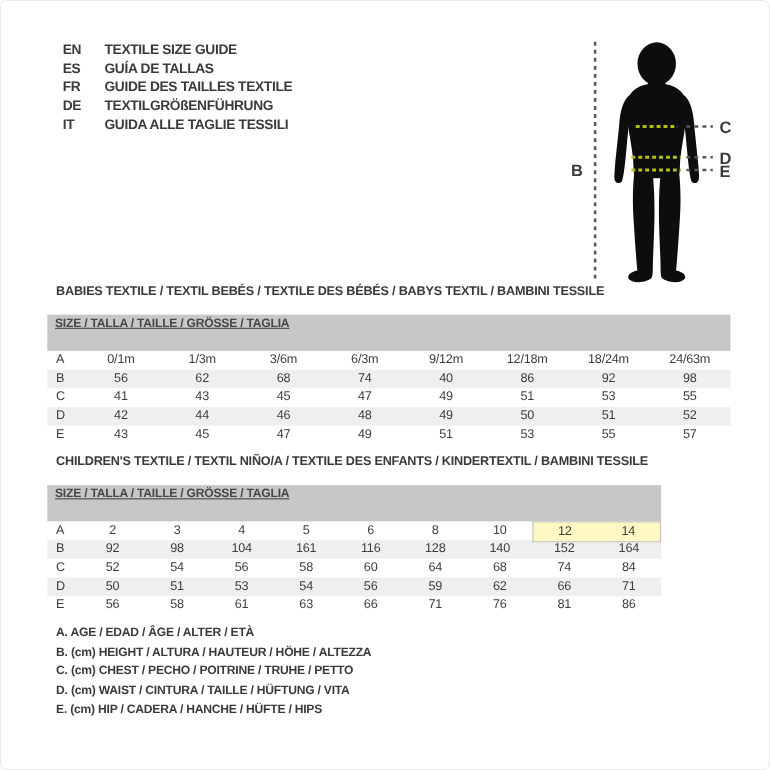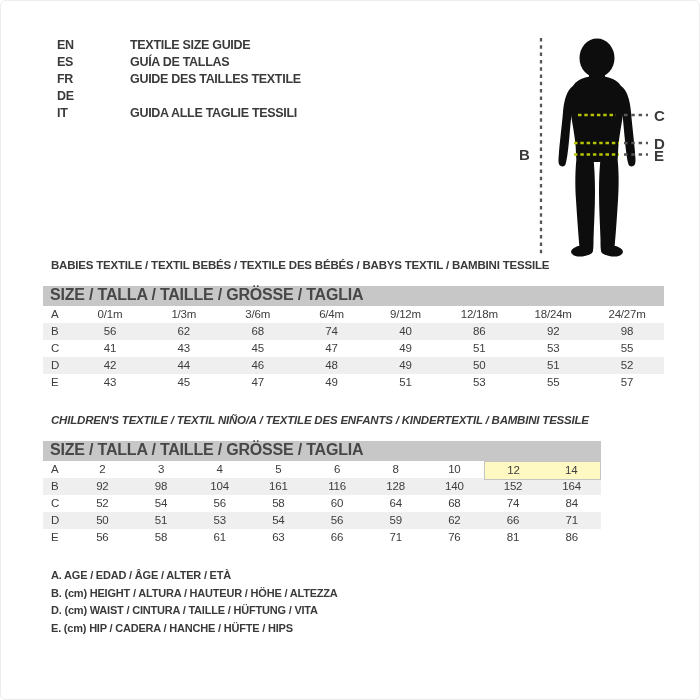--- a/index.html
+++ b/index.html
@@ -4,47 +4,47 @@
 <style>
   html,body { margin:0; padding:0; background:#fff; }
   .page {
     position:relative; width:700px; height:700px; box-sizing:border-box;
     background:var(--page-bg,#fff); border:1px solid var(--page-border,#ececec);
     border-radius:6px; overflow:hidden;
     font-family:"Liberation Sans", sans-serif; color:var(--text,#3a3a3a);
   }
   
   .langs { position:absolute; left:56px; top:36px; }
-  .lang-row { display:flex; height:17px; line-height:17px;gap:35px; }
+  .lang-row { display:flex; height:17px; line-height:17px; }
   .lang-code, .lang-title {
     font-weight:bold; font-size:12.5px; letter-spacing:-0.3px; color:var(--text);
     white-space:nowrap;
   }
   .lang-code { width:38px; }
   
   .figure { position:absolute; left:495px; top:23px; width:200px; height:240px; }
   .sil * { fill:var(--silhouette,#0d0d0d); }
   .measure { stroke:var(--measure-line,#b6c300); stroke-width:2.6; stroke-dasharray:3.5 2.8; fill:none; }
   .guide { stroke:var(--guide-line,#575757); stroke-width:2.3; stroke-dasharray:3.5 3.8; fill:none; }
   .figlabel { font-family:"Liberation Sans",sans-serif; font-weight:bold; font-size:15px; fill:var(--text,#3a3a3a); }
   
   .section-title {
     position:absolute; left:50px; font-size:11.5px; font-weight:bold;
     letter-spacing:-0.2px; color:var(--text); white-space:nowrap;
   }
   #babies-title { top:258px; }
-  #children-title { top:413px;font-style:italic; }
+  #children-title { top:413px; }
   
   .table { position:absolute; left:42px; }
   #babies-table { top:285px; width:621px; }
   #children-table { top:440px; width:558px; }
   .thead {
-    height:20px; line-height:17px; background:var(--band,#c7c7c7);
-    color:#474747; font-size:16px; font-weight:bold; padding-left:7px;
-    letter-spacing:-0.2px; box-sizing:border-box;
+    height:33px; line-height:17px; background:var(--band,#c7c7c7);
+    color:#474747; font-size:11px; font-weight:bold; padding-left:7px;
+    letter-spacing:-0.2px; box-sizing:border-box;text-decoration:underline;
   }
   .trow { display:grid; height:17px; }
   .striped { background:var(--stripe,#efefef); }
   .tcell {
     font-size:11.5px; color:#3d3d3d; text-align:center; line-height:17px;
     letter-spacing:-0.2px; box-sizing:border-box;
   }
   .rowlabel { text-align:left; padding-left:8px; }
   .hl { background:#fef9c3; border-top:1px solid var(--hl-border,#c7c7c7); border-bottom:1px solid var(--hl-border,#c7c7c7); }
   .hl-first { border-left:1px solid var(--hl-border,#c7c7c7); }
@@ -69,20 +69,21 @@
     <div class="lang-row">
       <span class="lang-code">ES</span>
       <span class="lang-title">GUÍA DE TALLAS</span>
     </div>
     <div class="lang-row">
       <span class="lang-code">FR</span>
       <span class="lang-title">GUIDE DES TAILLES TEXTILE</span>
     </div>
     <div class="lang-row">
       <span class="lang-code">DE</span>
+      <span class="lang-title">TEXTILGRÖßENFÜHRUNG</span>
     </div>
     <div class="lang-row">
       <span class="lang-code">IT</span>
       <span class="lang-title">GUIDA ALLE TAGLIE TESSILI</span>
     </div>
   </div>
 
   <div class="figure">
     <svg width="200" height="240" viewBox="0 0 200 240" xmlns="http://www.w3.org/2000/svg">
       <g class="sil">
@@ -119,25 +120,25 @@
   </div>
 
   <div class="section-title" id="babies-title">BABIES TEXTILE / TEXTIL BEBÉS / TEXTILE DES BÉBÉS / BABYS TEXTIL / BAMBINI TESSILE</div>
   <div class="table" id="babies-table">
     <div class="thead">SIZE / TALLA / TAILLE / GRÖSSE / TAGLIA</div>
   <div class="trow" style="grid-template-columns: 30px repeat(8, 1fr);">
         <div class="tcell rowlabel">A</div>
         <div class="tcell">0/1m</div>
         <div class="tcell">1/3m</div>
         <div class="tcell">3/6m</div>
-        <div class="tcell">6/4m</div>
+        <div class="tcell">6/3m</div>
         <div class="tcell">9/12m</div>
         <div class="tcell">12/18m</div>
         <div class="tcell">18/24m</div>
-        <div class="tcell">24/27m</div>
+        <div class="tcell">24/63m</div>
       </div>
       <div class="trow striped" style="grid-template-columns: 30px repeat(8, 1fr);">
         <div class="tcell rowlabel">B</div>
         <div class="tcell">56</div>
         <div class="tcell">62</div>
         <div class="tcell">68</div>
         <div class="tcell">74</div>
         <div class="tcell">40</div>
         <div class="tcell">86</div>
         <div class="tcell">92</div>
@@ -239,17 +240,18 @@
         <div class="tcell">71</div>
         <div class="tcell">76</div>
         <div class="tcell">81</div>
         <div class="tcell">86</div>
       </div>
     </div>
 
   <div class="legend">
     <div class="legend-line">A. AGE / EDAD / ÂGE / ALTER / ETÀ</div>
     <div class="legend-line">B. (cm) HEIGHT / ALTURA / HAUTEUR / HÖHE / ALTEZZA</div>
+    <div class="legend-line">C. (cm) CHEST / PECHO / POITRINE / TRUHE / PETTO</div>
     <div class="legend-line">D. (cm) WAIST / CINTURA / TAILLE / HÜFTUNG / VITA</div>
     <div class="legend-line">E. (cm) HIP / CADERA / HANCHE / HÜFTE / HIPS</div>
   </div>
 
 </div>
 
 </body></html>

